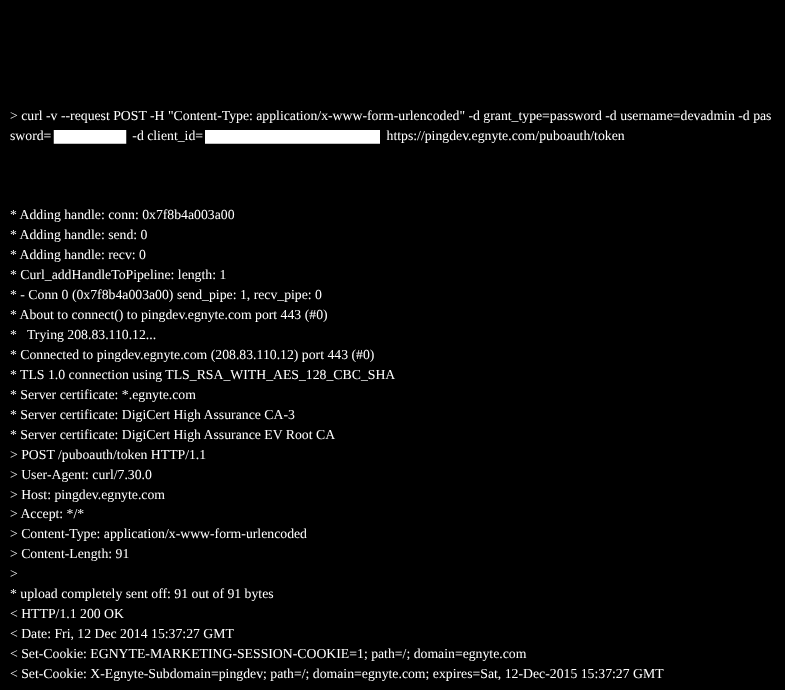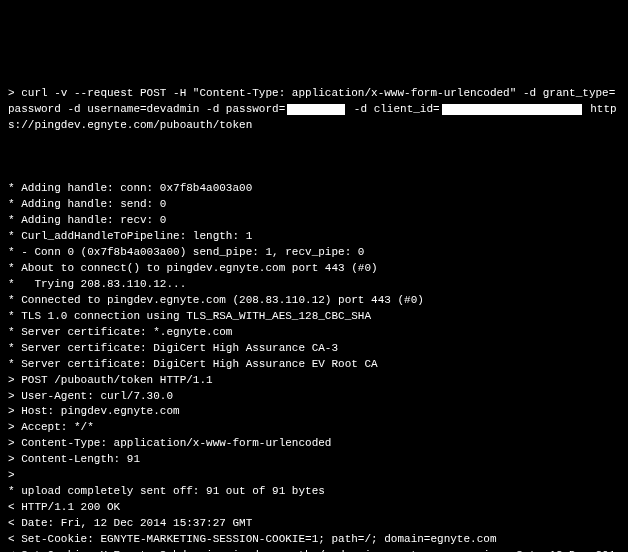--- a/index.html
+++ b/index.html
@@ -14,21 +14,21 @@
     height: 552px;
     overflow: hidden;
   }
   .terminal {
     padding: 6px 8px;
     white-space: pre-wrap;
     word-break: break-all;
     box-sizing: border-box;
     width: 628px;
   }
-  .line { margin: 0; padding: 0; }
+  .line { margin: 0; padding: 0; font-family: Liberation Serif, serif; }
   .redact {
     background: #fff;
     color: #fff;
     display: inline-block;
     line-height: 1;
     height: 11px;
     vertical-align: text-bottom;
     margin: 0 2px;
   }
 </style>

